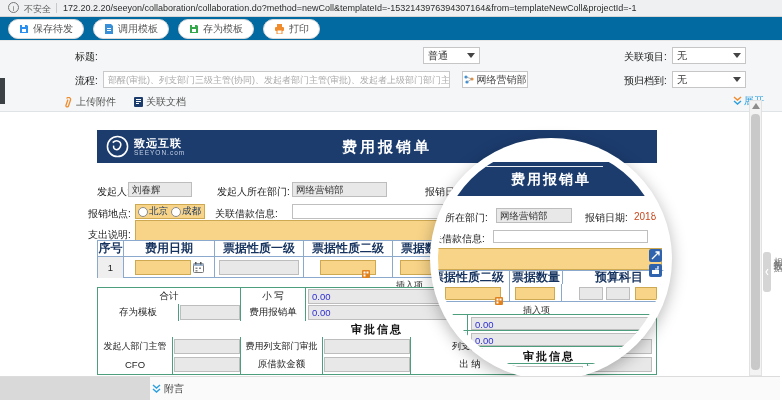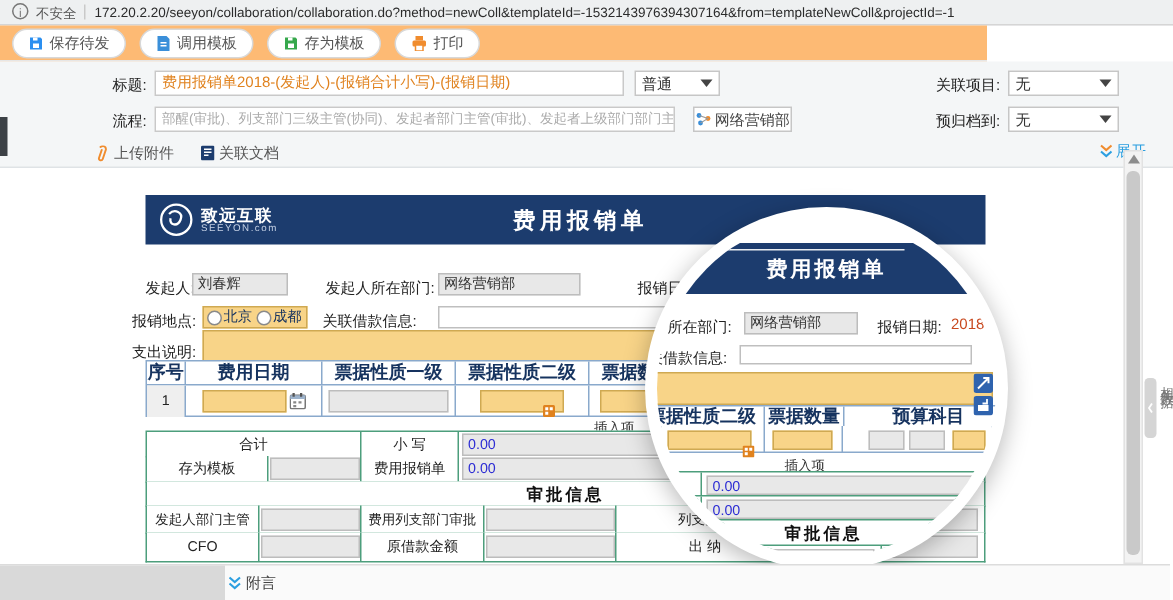--- a/index.html
+++ b/index.html
@@ -28,21 +28,21 @@
 
 <div id="app">
 
   <div class="a" style="left:0;top:0;width:782px;height:17px;background:#eef0f1;border-bottom:1px solid #d5d5d5;display:flex;align-items:center;">
     <span class="a" style="left:8px;top:2px;width:11px;height:11px;border:1px solid #777;border-radius:50%;color:#777;font-size:8px;line-height:11px;text-align:center;">i</span>
     <span class="a" style="left:24px;top:3px;font-size:9px;color:#555;">不安全</span>
     <span class="a" style="left:56px;top:3px;width:1px;height:10px;background:#c9c9c9;"></span>
     <span class="a" style="left:63px;top:3px;width:700px;font-size:9px;color:#2b2b2b;white-space:nowrap;overflow:hidden;">172.20.2.20/seeyon/collaboration/collaboration.do?method=newColl&amp;templateId=-1532143976394307164&amp;from=templateNewColl&amp;projectId=-1</span>
   </div>
 
-  <div class="a" style="left:0;top:17px;width:658px;height:24px;background:#fdba74;border-bottom:1px solid #e6e6e6;display:flex;align-items:center;padding-left:8px;">
+  <div class="a" style="left:0;top:17px;width:782px;height:24px;background:#0369a1;border-bottom:1px solid #e6e6e6;display:flex;align-items:center;padding-left:8px;">
     <span class="pill">
       <svg width="10" height="10" viewBox="0 0 10 10">
           <path d="M1 1h7l1 1v7H1z" fill="#2b8ff0"></path>
           <rect x="3" y="5" width="4" height="3" fill="#fff"></rect>
           <rect x="3" y="1" width="3" height="2" fill="#fff"></rect>
         </svg>
       <span>保存待发</span>
     </span>
     <span class="pill">
       <svg width="10" height="10" viewBox="0 0 10 10">
@@ -69,23 +69,20 @@
       <span>打印</span>
     </span>
   </div>
 
   <div class="a" style="left:0;top:41px;width:782px;height:71px;background:#f4f6f7;border-bottom:1px solid #dfe3e6;"></div>
 
   <div class="a" style="left:0;top:78px;width:5px;height:26px;background:#3c4146;"></div>
 
 
   <span class="a lbl" style="left:75px;top:50px;">标题:</span>
-  <div class="a winp" style="left:103px;top:47px;width:313px;height:17px;border-color:#c9c9c9;line-height:15px;padding:0 4px;overflow:hidden;">
-    <span style="color:#e0821e;font-size:10px;white-space:nowrap;">费用报销单2018-(发起人)-(报销合计小写)-(报销日期)</span>
-  </div>
   <div class="a sel" style="left:423px;top:47px;width:57px;height:17px;">
     <span>普通</span>
     <span class="arrow"></span>
   </div>
   <span class="a lbl" style="left:624px;top:50px;">关联项目:</span>
   <div class="a sel" style="left:672px;top:47px;width:74px;height:17px;">
     <span>无</span>
     <span class="arrow"></span>
   </div>
 

